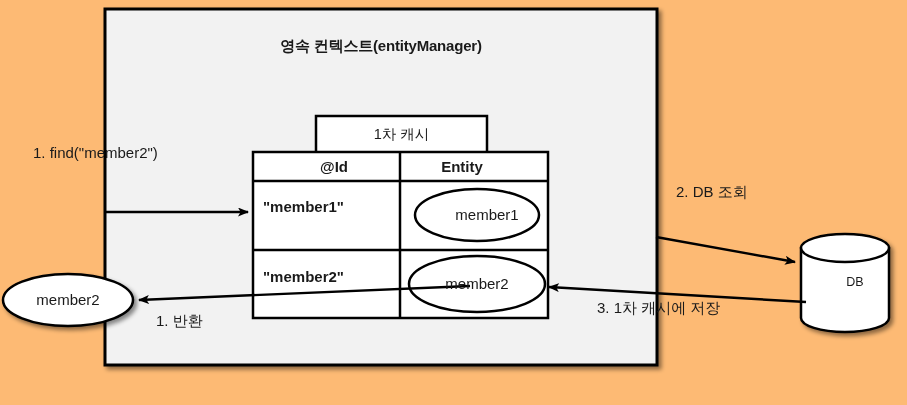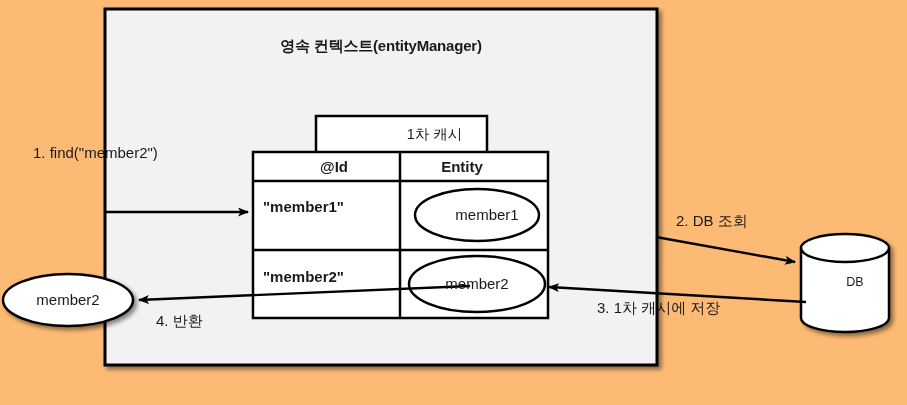--- a/index.html
+++ b/index.html
@@ -115,36 +115,36 @@
       <line x1="806" y1="302" x2="549" y2="287" stroke="#000000" stroke-width="2.4" marker-end="url(#arrowhead)"></line>
     </g>
 
     <g>
       <line x1="470" y1="286" x2="139" y2="300" stroke="#000000" stroke-width="2.4" marker-end="url(#arrowhead)"></line>
     </g>
   </svg>
 
   <div class="txt t-title center" style="left:181px; top:37px; width:400px;">영속 컨텍스트(entityManager)</div>
 
-  <div class="txt t-tab center" style="left:316px; top:125px; width:171px;margin-left:33px;">1차 캐시</div>
+  <div class="txt t-tab center" style="left:316px; top:125px; width:171px;">1차 캐시</div>
 
   <div class="txt t-colhead center" style="left:253px; top:158px; width:162px;">@Id</div>
   <div class="txt t-colhead center" style="left:400px; top:158px; width:124px;">Entity</div>
 
   <div class="txt t-key" style="left:263px; top:198px;">"member1"</div>
   <div class="txt t-entity center" style="left:415px; top:206px; width:144px;">member1</div>
 
   <div class="txt t-key" style="left:263px; top:268px;">"member2"</div>
   <div class="txt t-entity center" style="left:415px; top:275px; width:124px;">member2</div>
 
   <div class="txt t-entity center" style="left:3px; top:291px; width:130px;">member2</div>
 
   <div class="txt t-db center" style="left:801px; top:275px; width:108px;">DB</div>
 
   <div class="txt t-anno" style="left:33px; top:144px;">1. find("member2")</div>
 
-  <div class="txt t-anno" style="left:676px; top:212px;">2. DB 조회</div>
+  <div class="txt t-anno" style="left:676px; top:183px;">2. DB 조회</div>
 
   <div class="txt t-anno" style="left:597px; top:299px;">3. 1차 캐시에 저장</div>
 
-  <div class="txt t-anno" style="left:156px; top:312px;">4. 반환</div>
+  <div class="txt t-anno" style="left:156px; top:312px;">1. 반환</div>
 
 </div>
 
 </body></html>

